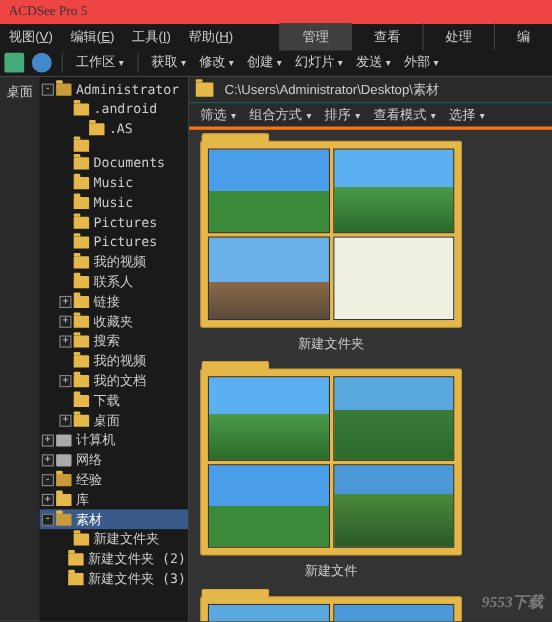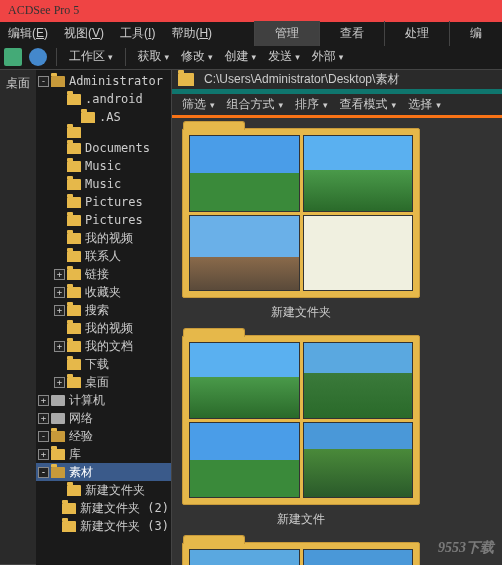--- a/index.html
+++ b/index.html
@@ -102,21 +102,21 @@
 .drive-icon {
   width: 14px; height: 11px; background: #aaa;
   border-radius: 1px; margin-right: 4px; flex-shrink: 0;
 }
 .content {
   flex: 1; background: #333;
   display: flex; flex-direction: column;
 }
 .pathbar {
   height: 24px; background: #2a2a2a;
-  border-bottom: 5px solid #0f766e;
+  border-bottom: 1px solid #0f766e;
   display: flex; align-items: center;
   padding: 0 6px; gap: 6px;
 }
 .pathbar .folder-icon { width: 16px; height: 13px; }
 .filterbar {
   height: 24px; background: #2a2a2a;
   border-bottom: 3px solid #f97316;
   display: flex; align-items: center;
   padding: 0 6px; gap: 4px;
 }
@@ -179,41 +179,42 @@
 }
 </style>
 </head>
 <body>
 
 <div class="titlebar">
   <span>ACDSee Pro 5</span>
 </div>
 
 <div class="menubar">
+  <span class="menu-item"><span>视图</span>(<u>V</u>)</span>
   <span class="menu-item"><span>编辑</span>(<u>E</u>)</span>
-  <span class="menu-item"><span>视图</span>(<u>V</u>)</span>
   <span class="menu-item"><span>工具</span>(<u>I</u>)</span>
   <span class="menu-item"><span>帮助</span>(<u>H</u>)</span>
   <div class="tabs-right">
     <div class="tab active">管理</div>
     <div class="tab">查看</div>
     <div class="tab">处理</div>
     <div class="tab">编</div>
   </div>
 </div>
 
 <div class="toolbar">
   <span class="tb-icon tb-left"></span>
   <span class="tb-icon tb-right"></span>
   <span class="tb-divider"></span>
   <span class="tb-dropdown">工作区</span>
   <span class="tb-divider"></span>
   <span class="tb-dropdown">获取</span>
   <span class="tb-dropdown">修改</span>
   <span class="tb-dropdown">创建</span>
+  <span class="tb-dropdown">幻灯片</span>
   <span class="tb-dropdown">发送</span>
   <span class="tb-dropdown">外部</span>
 </div>
 
 <div class="main">
   <div class="sidebar">
     <div class="sidebar-header">桌面</div>
     <div class="tree" id="tree">
         <div class="tree-item" style="padding-left: 2px;">
           <span class="expander">-</span>

